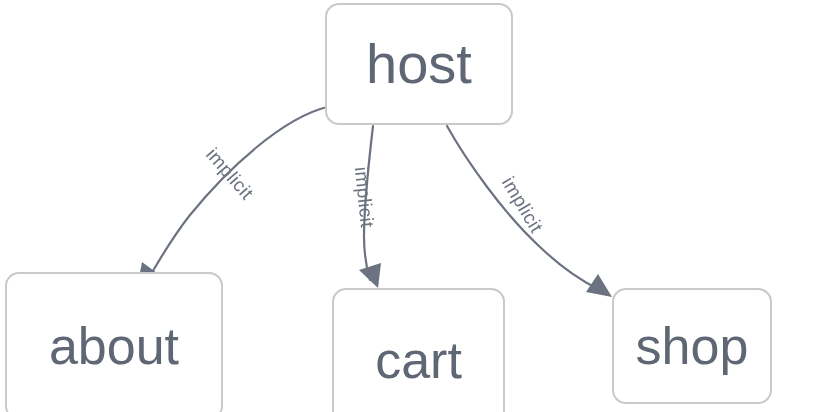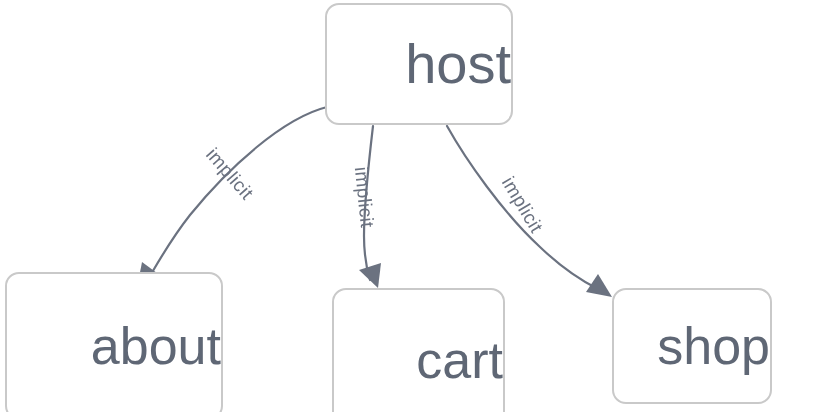--- a/index.html
+++ b/index.html
@@ -27,21 +27,21 @@
     pointer-events: none;
   }
   .node {
     position: absolute;
     box-sizing: border-box;
     background: #ffffff;
     border: 2px solid #c9c9c9;
     border-radius: 14px;
     display: flex;
     align-items: center;
-    justify-content: flex-end;
+    justify-content: center;
     z-index: 2;
   }
   .node-label {
     color: #5f6775;
     font-family: "Liberation Sans", sans-serif;
     font-weight: 400;
     line-height: 1;
     white-space: nowrap;
     user-select: none;
   }

